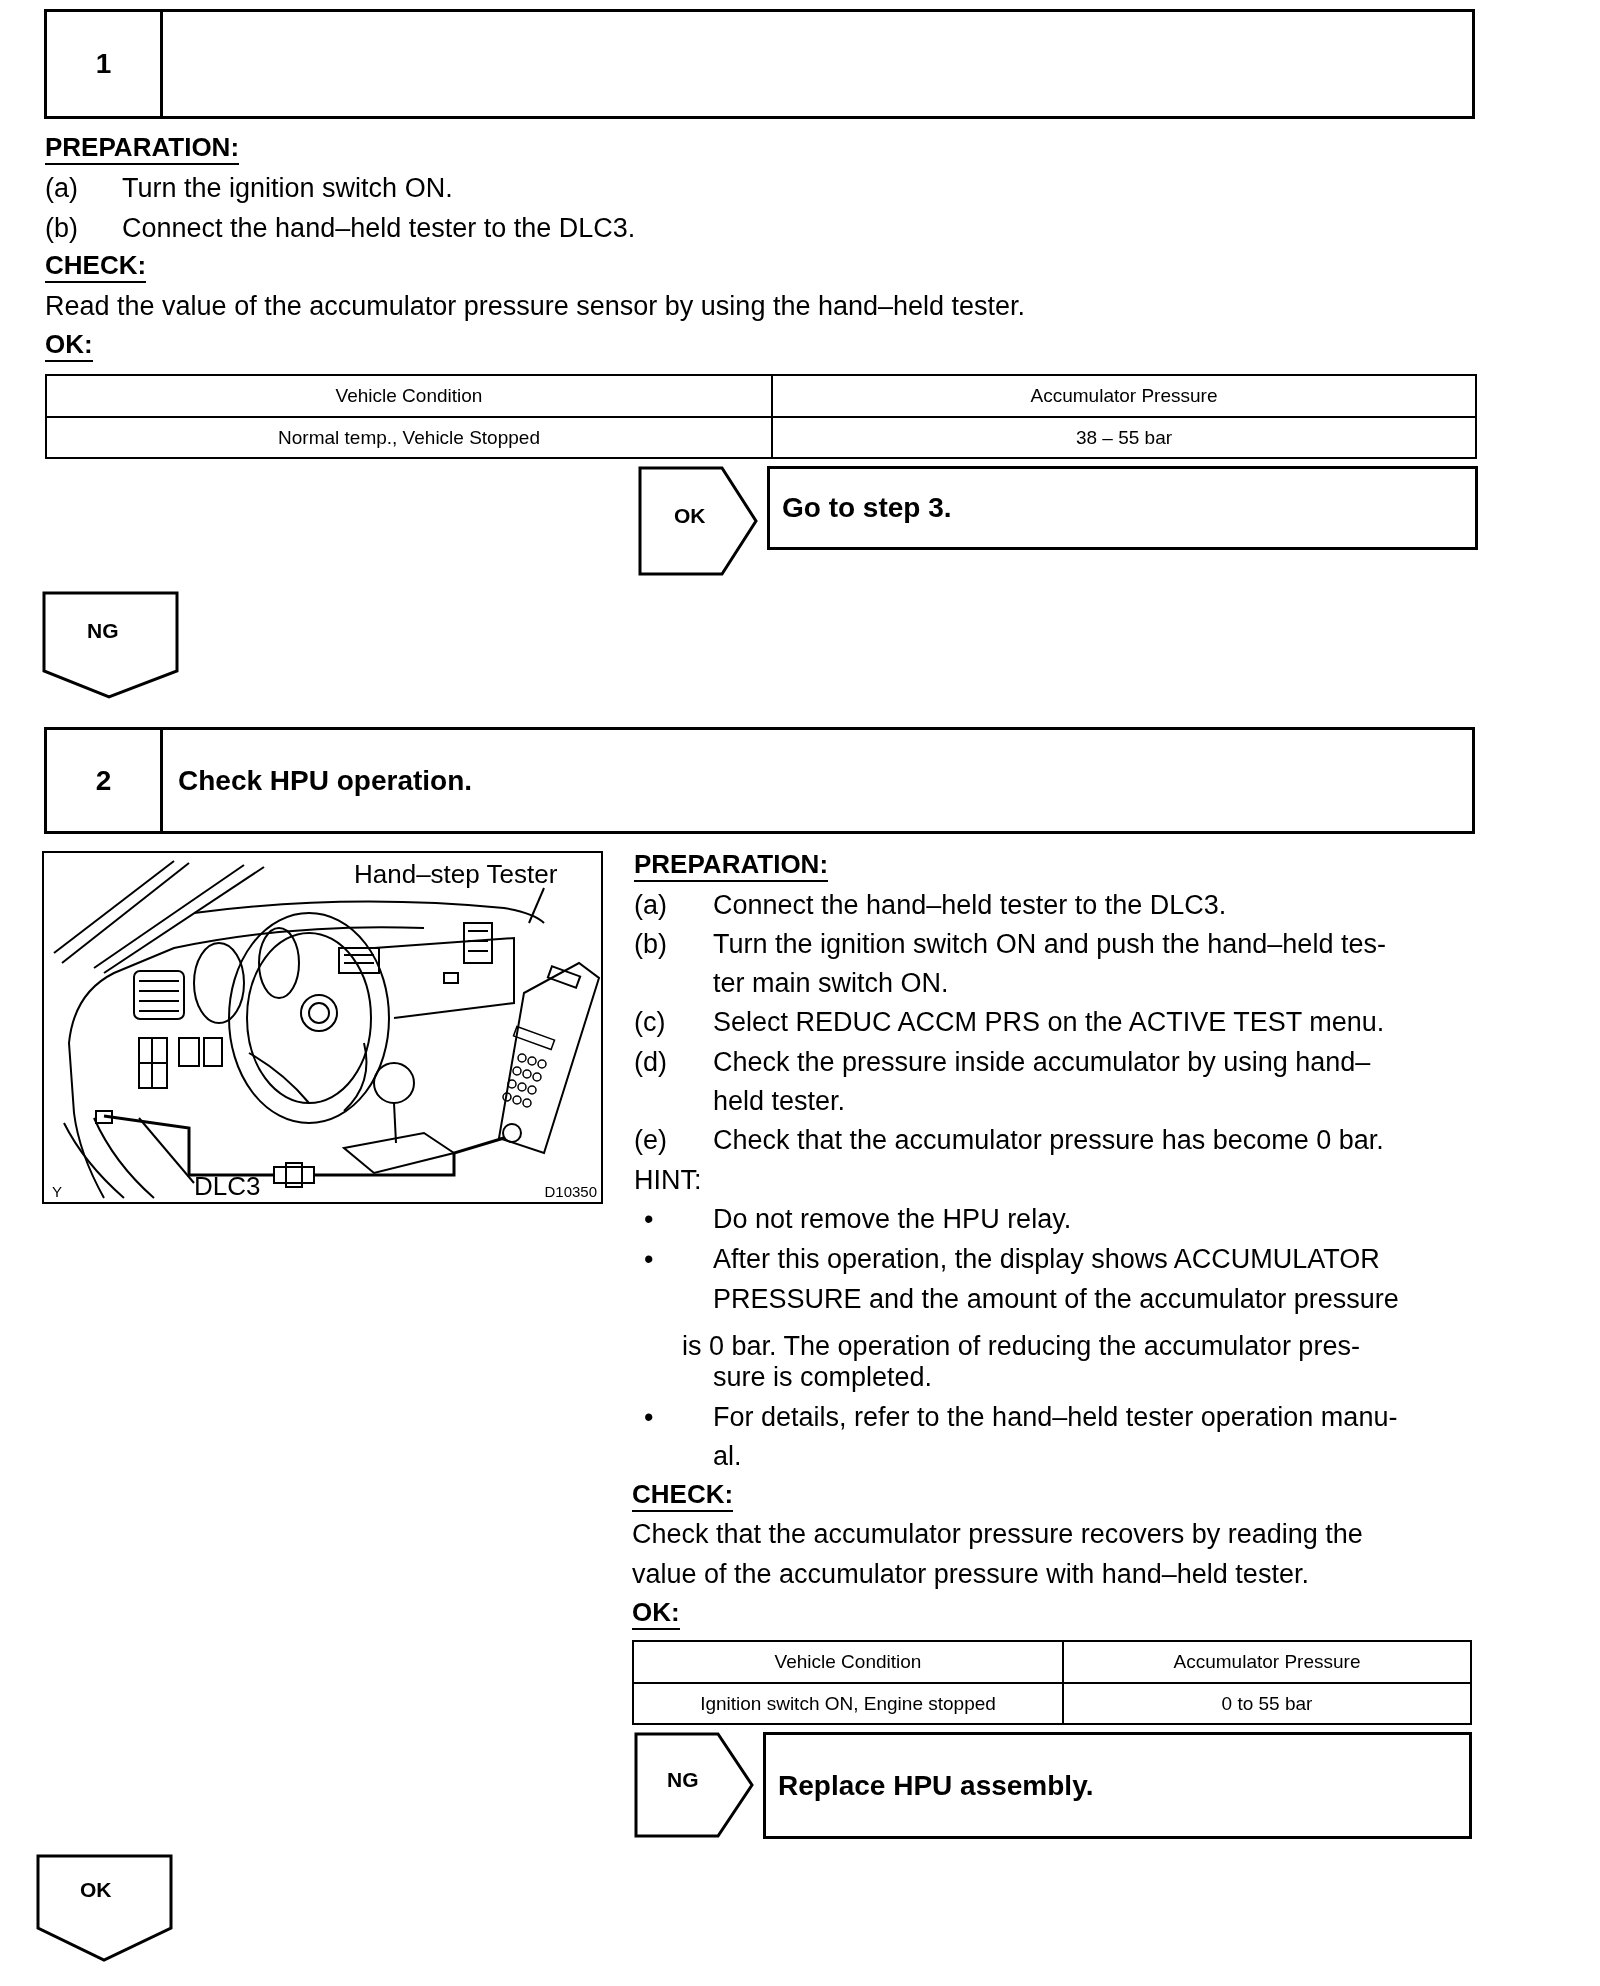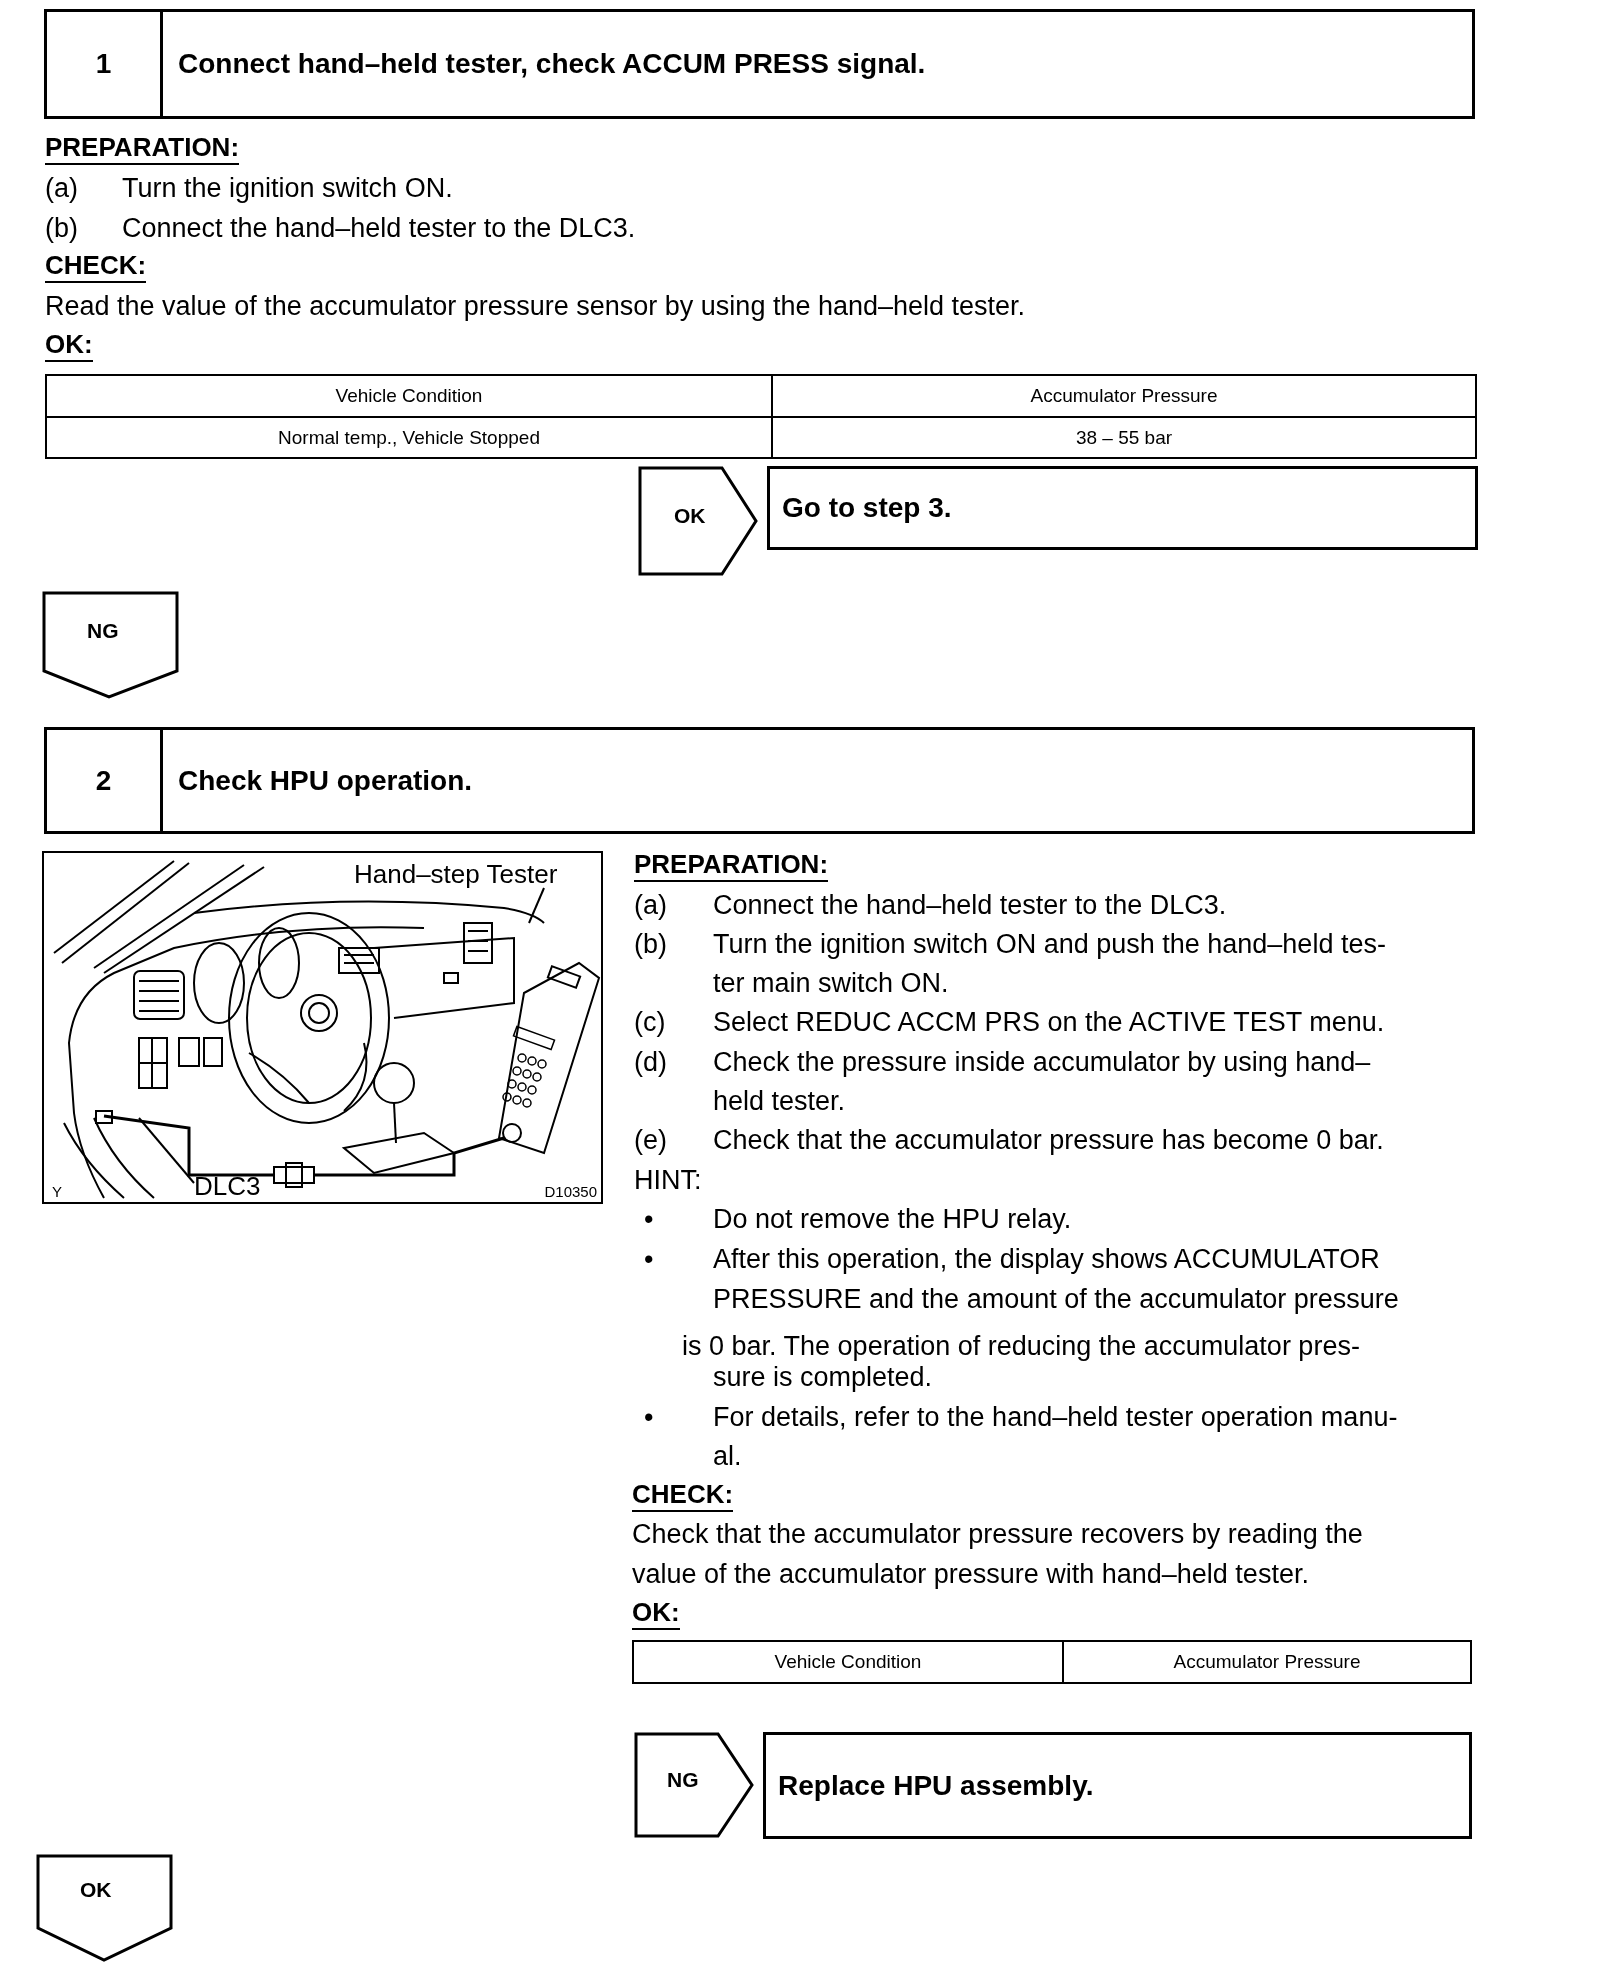--- a/index.html
+++ b/index.html
@@ -25,21 +25,20 @@
   .fig { position:absolute; left:42px; top:851px; width:561px; height:353px;
          border:2px solid #000; box-sizing:border-box; overflow:hidden; }
   .fig-label { position:absolute; font-size:26px; }
   .fig-small { position:absolute; font-size:15px; }
 </style>
 </head>
 <body>
 
 <div class="step-box" style="top:9px;height:110px;">
   <div class="step-num">1</div>
-  <div class="step-title">Connect hand–held tester, check ACCUM PRESS signal.</div>
 </div>
 
 <div class="label" style="left:45px;top:132px;">PREPARATION:</div>
 <div class="marker" style="left:45px;top:172px;">(a)</div>
 <div class="line" style="left:122px;top:172px;">Turn the ignition switch ON.</div>
 <div class="marker" style="left:45px;top:212px;">(b)</div>
 <div class="line" style="left:122px;top:212px;">Connect the hand–held tester to the DLC3.</div>
 
 <div class="label" style="left:45px;top:250px;">CHECK:</div>
 <div class="line" style="left:45px;top:290px;">Read the value of the accumulator pressure sensor by using the hand–held tester.</div>
@@ -201,20 +200,24 @@
 <div class="line" style="left:632px;top:1518px;">Check that the accumulator pressure recovers by reading the</div>
 <div class="line" style="left:632px;top:1558px;">value of the accumulator pressure with hand–held tester.</div>
 <div class="label" style="left:632px;top:1597px;">OK:</div>
 
 <table class="cond" style="left:632px;top:1640px;width:840px;">
   <tbody>
       <tr style="height:42px;">
     <td style="width:420px;">Vehicle Condition</td>
     <td>Accumulator Pressure</td>
   </tr>
+  <tr style="height:41px;">
+    <td>Ignition switch ON, Engine stopped</td>
+    <td>0 to 55 bar</td>
+  </tr>
 </tbody>
   </table>
 
 <svg class="shape" style="left:634px;top:1732px;" width="124" height="108">
   <polygon points="2,2 84,2 118,53 84,104 2,104" fill="#fff" stroke="#000" stroke-width="3"></polygon>
 </svg>
 <div class="arrow-text" style="left:667px;top:1768px;">NG</div>
 <div class="result-box" style="left:763px;top:1732px;width:709px;height:107px;">
   <span>Replace HPU assembly.</span>
 </div>

